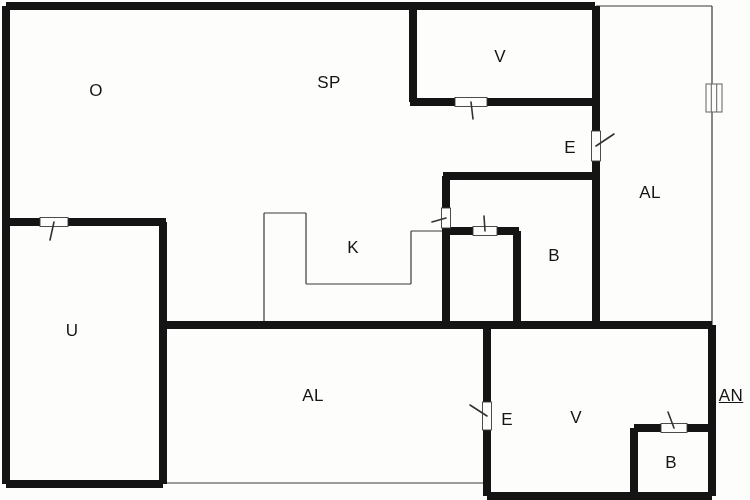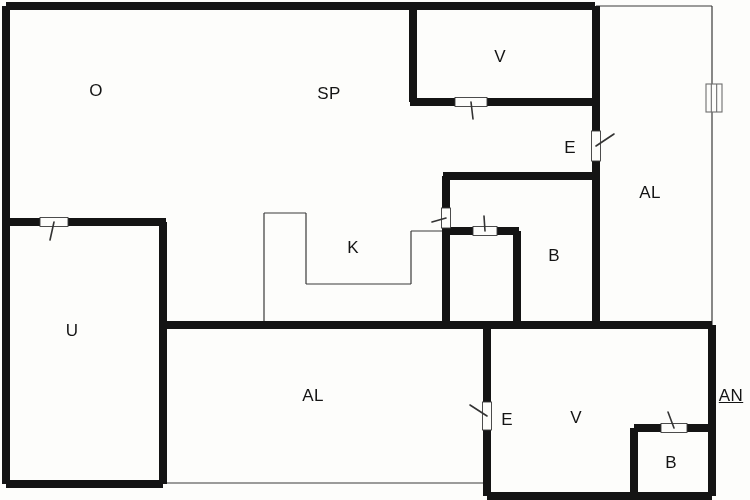--- a/index.html
+++ b/index.html
@@ -100,21 +100,21 @@
       </g>
     <g id="fixtures-group">
         <rect x="706" y="84" width="16" height="28" fill="#fdfdfb" stroke="#6e6e6e" stroke-width="1.1"></rect>
         <line x1="711.3333333333334" y1="84" x2="711.3333333333334" y2="112" stroke="#6e6e6e" stroke-width="1.1" stroke-linecap="butt"></line>
         <line x1="716.6666666666666" y1="84" x2="716.6666666666666" y2="112" stroke="#6e6e6e" stroke-width="1.1" stroke-linecap="butt"></line>
       </g>
   </svg>
 
   <div id="labels-layer">
       <div class="room-label" style="left: 96px; top: 91px;">O</div>
-      <div class="room-label" style="left: 329px; top: 94px;">SP</div>
+      <div class="room-label" style="left: 329px; top: 83px;">SP</div>
       <div class="room-label" style="left: 500px; top: 57px;">V</div>
       <div class="room-label" style="left: 570px; top: 148px;">E</div>
       <div class="room-label" style="left: 650px; top: 193px;">AL</div>
       <div class="room-label" style="left: 353px; top: 248px;">K</div>
       <div class="room-label" style="left: 554px; top: 256px;">B</div>
       <div class="room-label" style="left: 72px; top: 331px;">U</div>
       <div class="room-label" style="left: 313px; top: 396px;">AL</div>
       <div class="room-label" style="left: 507px; top: 420px;">E</div>
       <div class="room-label" style="left: 576px; top: 418px;">V</div>
       <div class="room-label" style="left: 671px; top: 463px;">B</div>

